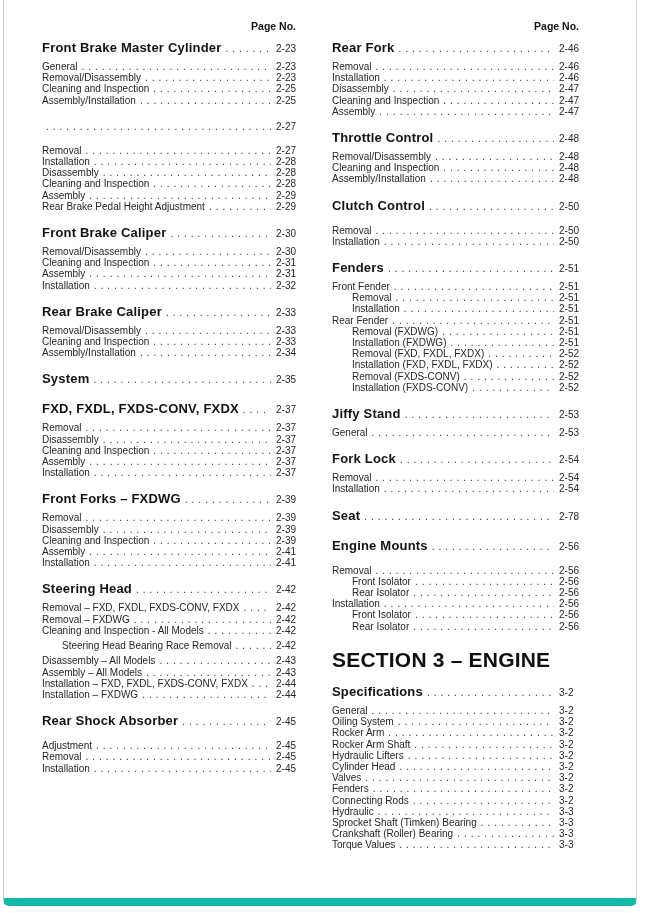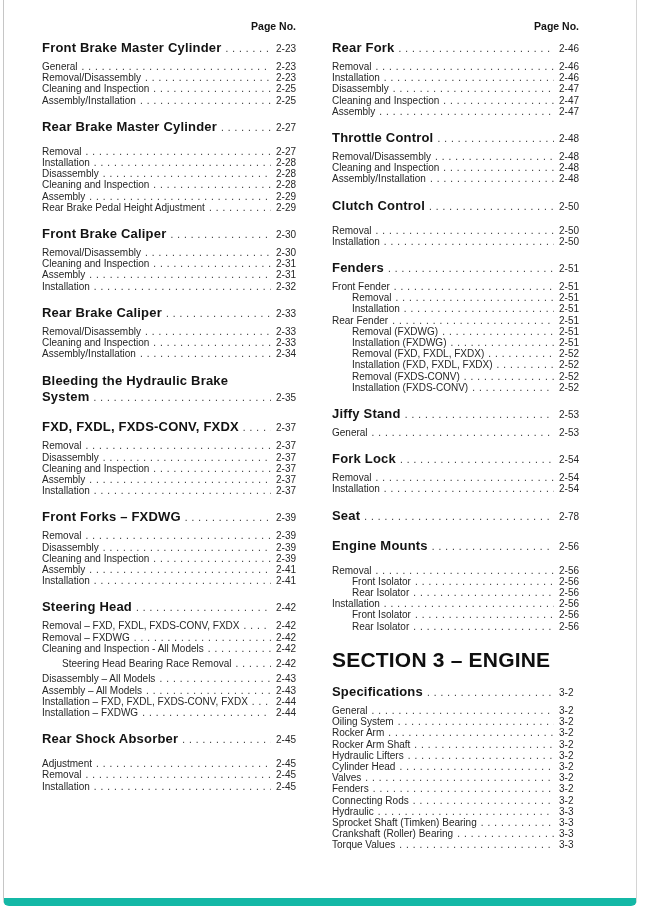--- a/index.html
+++ b/index.html
@@ -135,21 +135,20 @@
               </div>
               <div class="row entry">
                 <span class="e-text">Assembly/Installation</span>
                 <span class="leader"></span>
                 <span class="pg">2-25</span>
               </div>
             </div>
           </div>
           <div class="block">
             <div class="row h-line">
-              <span class="h-text">Rear Brake Master Cylinder</span>
               <span class="leader"></span>
               <span class="pg">2-27</span>
             </div>
             <div class="entries gap">
               <div class="row entry">
                 <span class="e-text">Removal</span>
                 <span class="leader"></span>
                 <span class="pg">2-27</span>
               </div>
               <div class="row entry">
@@ -226,21 +225,20 @@
                 <span class="pg">2-33</span>
               </div>
               <div class="row entry">
                 <span class="e-text">Assembly/Installation</span>
                 <span class="leader"></span>
                 <span class="pg">2-34</span>
               </div>
             </div>
           </div>
           <div class="block">
-            <div class="h-line"><span class="h-text">Bleeding the Hydraulic Brake</span></div>
             <div class="row h-line">
               <span class="h-text">System</span>
               <span class="leader"></span>
               <span class="pg">2-35</span>
             </div>
           </div>
           <div class="block">
             <div class="row h-line">
               <span class="h-text">FXD, FXDL, FXDS-CONV, FXDX</span>
               <span class="leader"></span>

